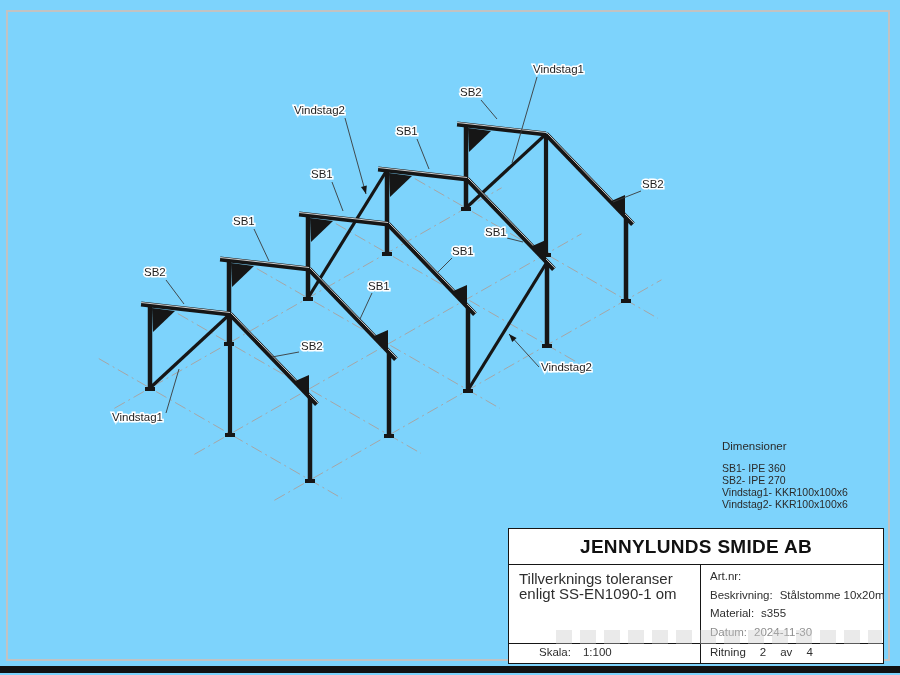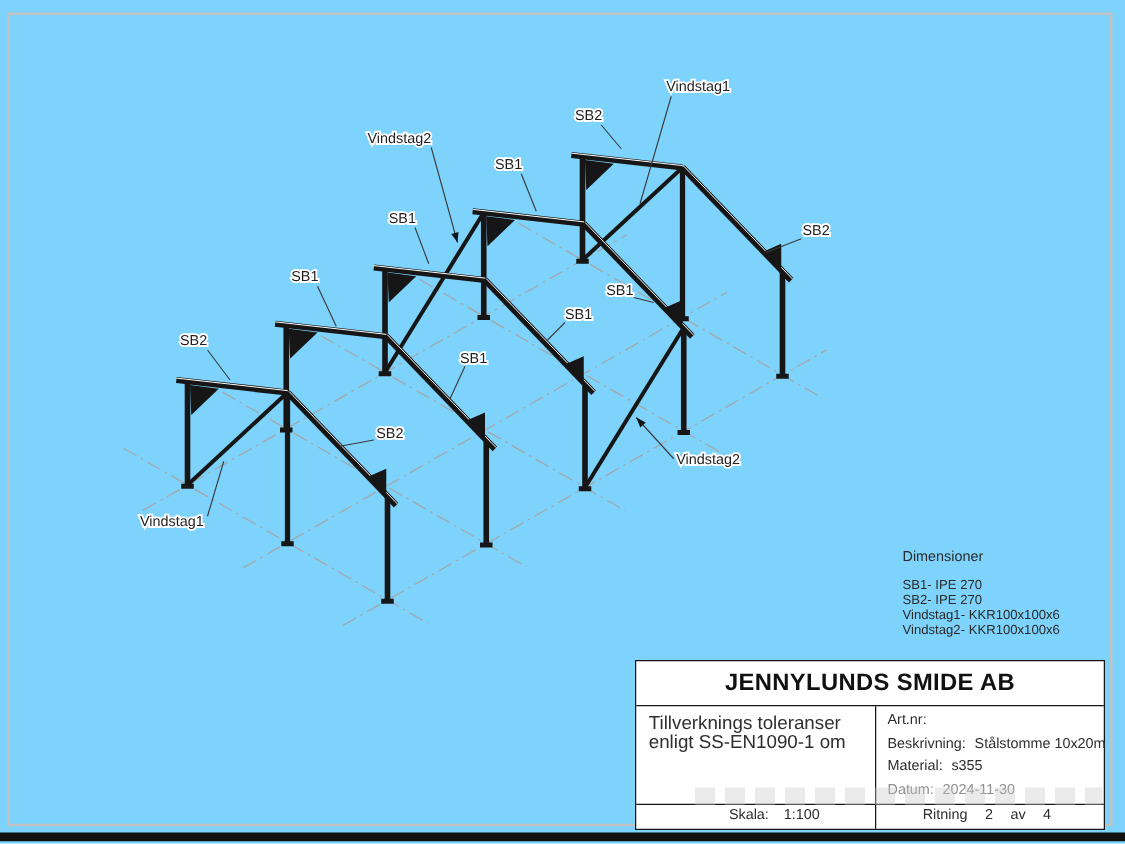--- a/index.html
+++ b/index.html
@@ -22,21 +22,21 @@
         display:flex;align-items:center;justify-content:center;
         font-size:19px;font-weight:bold;letter-spacing:.3px;color:#111;}
   .tb-main{display:grid;grid-template-columns:192px 1fr;height:79px;
         box-sizing:border-box;border-bottom:1.5px solid #161616;}
   .tb-left{box-sizing:border-box;border-right:1.5px solid #161616;padding:7px 8px 0 10px;}
   .tb-left div{font-size:15px;line-height:14.5px;}
   .tb-right{padding:5px 0 0 9px;display:flex;flex-direction:column;gap:6.5px;}
   .tb-row{font-size:11.5px;white-space:nowrap;}
   .tb-row .val{margin-left:7px;}
   .tb-row.gray{color:#8d8d8d;}
-  .tb-bottom{display:grid;grid-template-columns:192px 1fr;height:19px;text-align:center;}
+  .tb-bottom{display:grid;grid-template-columns:192px 1fr;height:19px;}
   .tb-skala{box-sizing:border-box;border-right:1.5px solid #161616;padding:2px 0 0 30px;
         font-size:11.5px;}
   .tb-skala .val{margin-left:12px;}
   .tb-ritning{padding:2px 0 0 9px;font-size:11.5px;}
   .tb-ritning span{margin-right:14px;}
   #watermark{position:absolute;left:556px;top:630px;width:326px;height:14px;
         background:repeating-linear-gradient(90deg,#c9c9c9 0 16px,rgba(255,255,255,0) 16px 24px);
         opacity:.38;filter:blur(.4px);z-index:30;pointer-events:none;}
 </style>
 </head>
@@ -161,21 +161,21 @@
         <text x="368" y="290" class="lbl">SB1</text>
         <text x="301" y="350" class="lbl">SB2</text>
         <text x="541" y="371" class="lbl">Vindstag2</text>
         <text x="112" y="421" class="lbl">Vindstag1</text>
       </g>
   </svg>
 
   <div id="dim-notes">
     <div id="dim-title">Dimensioner</div>
     <div id="dim-lines">
-        <div>SB1- IPE 270</div>
+        <div>SB1- IPE 360</div>
         <div>SB2- IPE 270</div>
         <div>Vindstag1- KKR100x100x6</div>
         <div>Vindstag2- KKR100x100x6</div>
       </div>
   </div>
 
   <div id="title-block">
     <div class="tb-header">JENNYLUNDS SMIDE AB</div>
     <div class="tb-main">
       <div class="tb-left">

